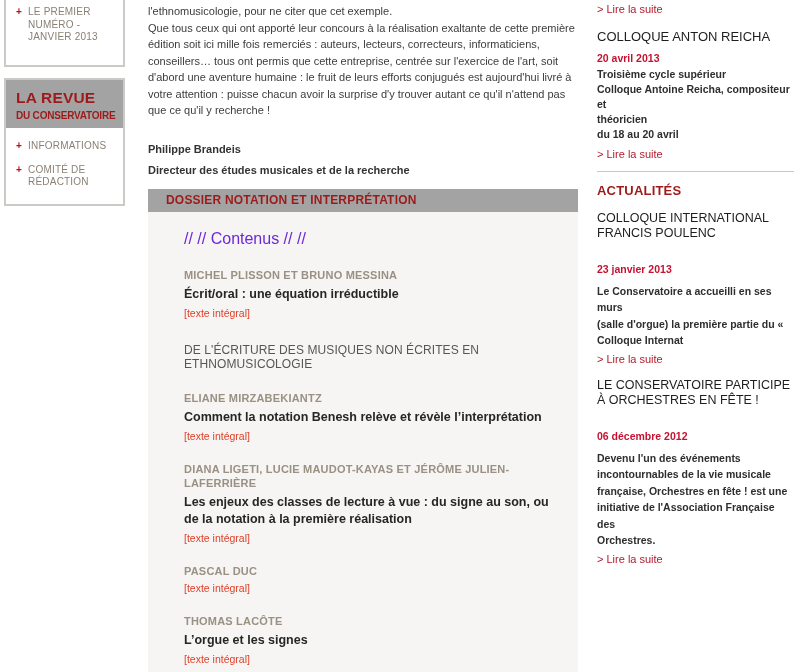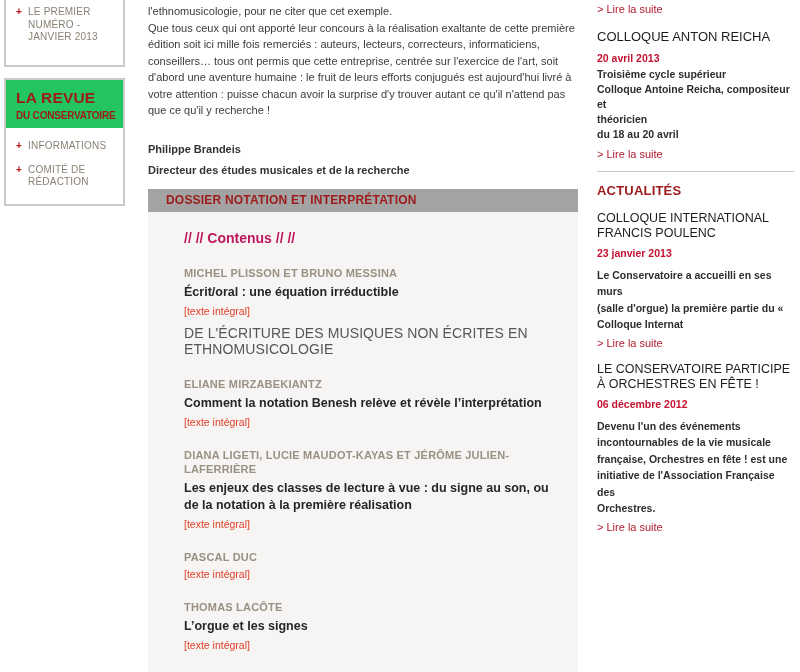--- a/index.html
+++ b/index.html
@@ -5,62 +5,62 @@
   * { margin:0; padding:0; box-sizing:border-box; }
   html,body { width:800px; height:672px; overflow:hidden; background:#ffffff;
     font-family:"Liberation Sans", sans-serif; color:#3c3c3c; }
 
   
   .sidebar { position:absolute; left:4px; top:0; width:121px; }
   .side-box { border:2px solid #cccac7; background:#ffffff; }
   .box-first { position:absolute; top:-10px; left:0; width:121px; height:77px;
     padding:14px 8px 8px 10px; }
   .box-revue { position:absolute; top:78px; left:0; width:121px; }
-  .revue-head { background:#22c55e; padding:9px 6px 7px 10px; }
+  .revue-head { background:#a3a3a3; padding:9px 6px 7px 10px; }
   .revue-title { color:#9e1a1a; font-size:15.5px; font-weight:bold; letter-spacing:0.2px; }
   .revue-subtitle { color:#9e1a1a; font-size:10px; font-weight:bold; letter-spacing:-0.2px; margin-top:3px; }
   .revue-items { padding:12px 6px 12px 10px; background:#ffffff; }
   .side-link { display:flex; gap:6px; font-size:10px; line-height:12.5px;
     color:#8a8175; letter-spacing:0.2px; margin-bottom:11px; cursor:pointer; }
   .side-link:last-child { margin-bottom:3px; }
   .plus { color:#b5121b; font-weight:bold; flex:0 0 auto; }
 
   
   .main { position:absolute; left:148px; top:0; width:430px; }
   .intro { margin-top:3px; font-size:11px; line-height:16.5px; color:#3c3c3c;
     white-space:pre-line; width:430px; }
   .byline-name { margin-top:24px; font-size:11px; font-weight:bold; color:#333; }
   .byline-role { margin-top:9px; font-size:11px; font-weight:bold; color:#333; }
   .dossier-bar { margin-top:13px; height:23px; line-height:23px; background:#a3a3a3;
     color:#9e1a1a; font-size:12px; font-weight:bold; padding-left:18px; letter-spacing:0.2px; }
   .panel { background:#f6f5f3; padding:18px 4px 40px 36px; min-height:500px; }
-  .contents-divider { font-size:14px; font-weight:bold; color:#be185d; }
+  .contents-divider { font-size:16px; font-weight:normal; color:#6d28d9; }
   .toc-item { margin-top:20px; }
   .toc-authors { font-size:11px; font-weight:bold; color:#9a9083; line-height:14px;
     white-space:pre; letter-spacing:0.2px; }
   .toc-title { margin-top:4px; font-size:12.5px; font-weight:bold; color:#262626;
     line-height:17px; white-space:pre; cursor:pointer; }
   .toc-link { margin-top:4px; font-size:10.5px; color:#e0402a; cursor:pointer; }
-  .toc-subtitle { margin-top:8px; font-size:14px; color:#565656; letter-spacing:0.1px; }
+  .toc-subtitle { margin-top:24px; font-size:12px; color:#565656; letter-spacing:0.1px; }
   .toc-subtitle:empty { display:none; }
 
   
   .aside { position:absolute; left:597px; top:0; width:197px; }
   .read-more { font-size:11px; color:#b01c2e; font-weight:normal; cursor:pointer; }
   .rm-top { margin-top:3px; }
   .event-title { margin-top:14px; font-size:13px; color:#1e1e1e; line-height:15.5px; cursor:pointer; }
   .event-date { margin-top:7px; font-size:10.5px; font-weight:bold; color:#c41230; }
   .event-body { margin-top:3px; font-size:10.5px; font-weight:bold; color:#2e2e2e;
     line-height:15px; white-space:pre-line; }
   .event-rm { margin-top:6px; }
   .aside-divider { margin-top:11px; border-top:1px solid #c9c7c4; }
   .news-header { margin-top:11px; font-size:13px; font-weight:bold; color:#9e1a1a; letter-spacing:0.2px; }
   .news-item { margin-top:13px; }
   .news-title { font-size:12.5px; color:#1e1e1e; line-height:15.5px; cursor:pointer; }
-  .news-date { margin-top:5px; font-size:10.5px; font-weight:bold; color:#c41230; }
+  .news-date { margin-top:21px; font-size:10.5px; font-weight:bold; color:#c41230; }
   .news-body { margin-top:8px; font-size:10.5px; font-weight:bold; color:#2e2e2e;
     line-height:16.5px; white-space:pre-line; }
   .news-rm { margin-top:4px; }
 </style>
 </head>
 <body>
 
 <div class="sidebar">
 
   <div class="side-box box-first">

